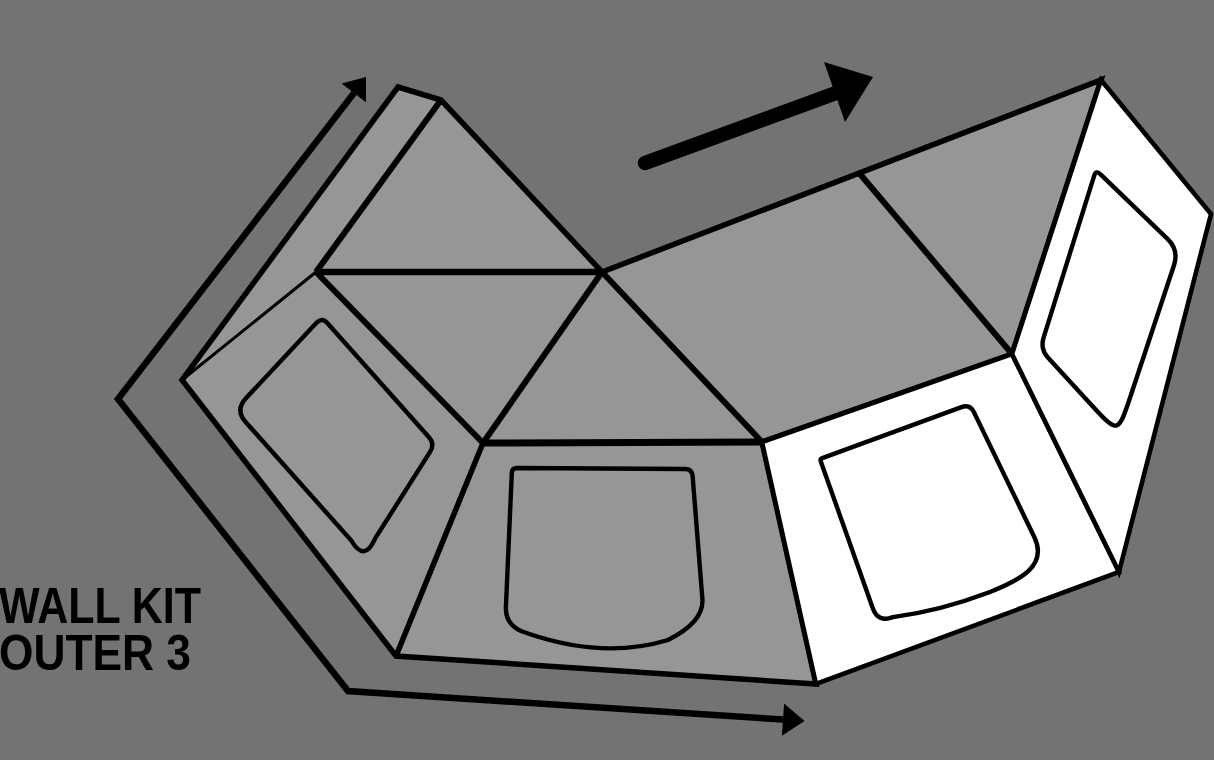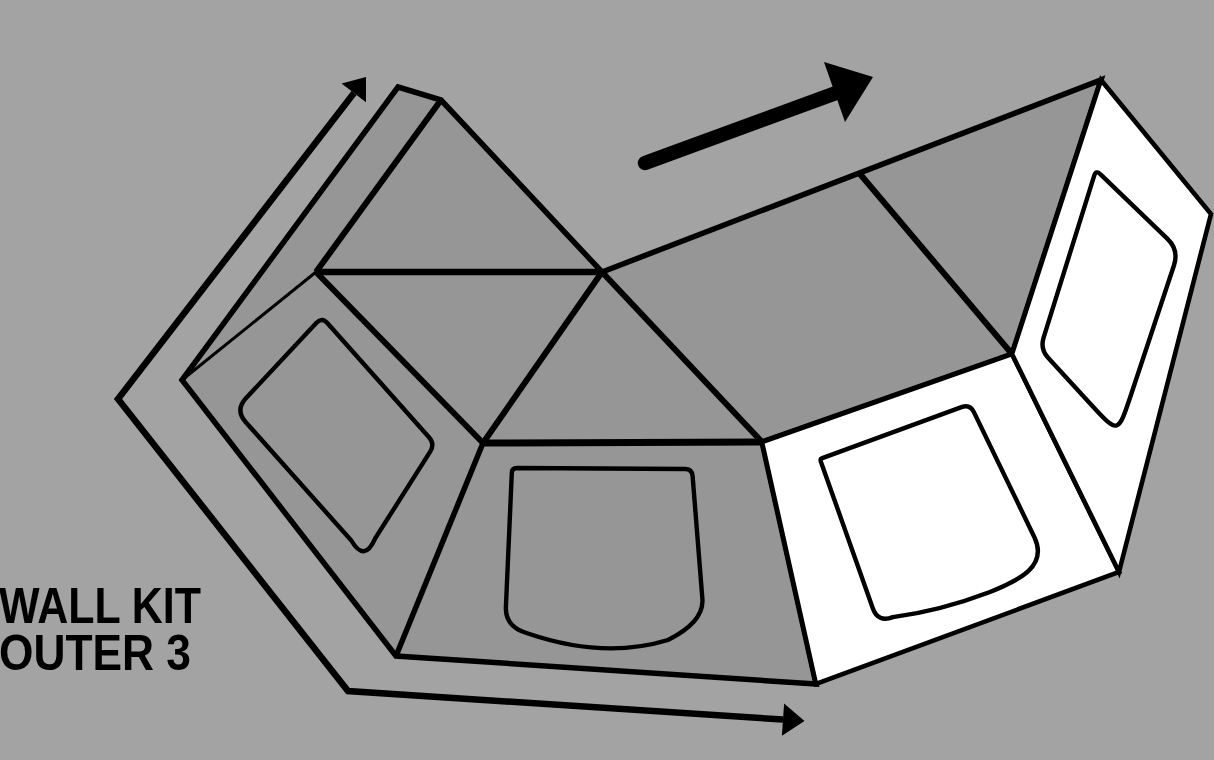--- a/index.html
+++ b/index.html
@@ -1,16 +1,16 @@
 <!DOCTYPE html>
 <html><head>
 <meta charset="utf-8">
 <style>
   html,body{margin:0;padding:0;background:#ffffff;}
-  #stage{position:relative;width:1214px;height:760px;overflow:hidden;background:#a3a3a3;}
+  #stage{position:relative;width:1214px;height:760px;overflow:hidden;background:#737373;}
   svg{display:block;}
 </style>
 </head>
 <body>
 
 <div id="stage">
 <svg width="1214" height="760" viewBox="0 0 1214 760" xmlns="http://www.w3.org/2000/svg">
 
   <path d="M398,87 L441,100 L602,272 L1101,80 L1012,354 L762,442 L816,684 L396,656 L182,380 Z" fill="#969696" stroke="#000000" stroke-width="5.5" stroke-linejoin="miter"></path>
 

